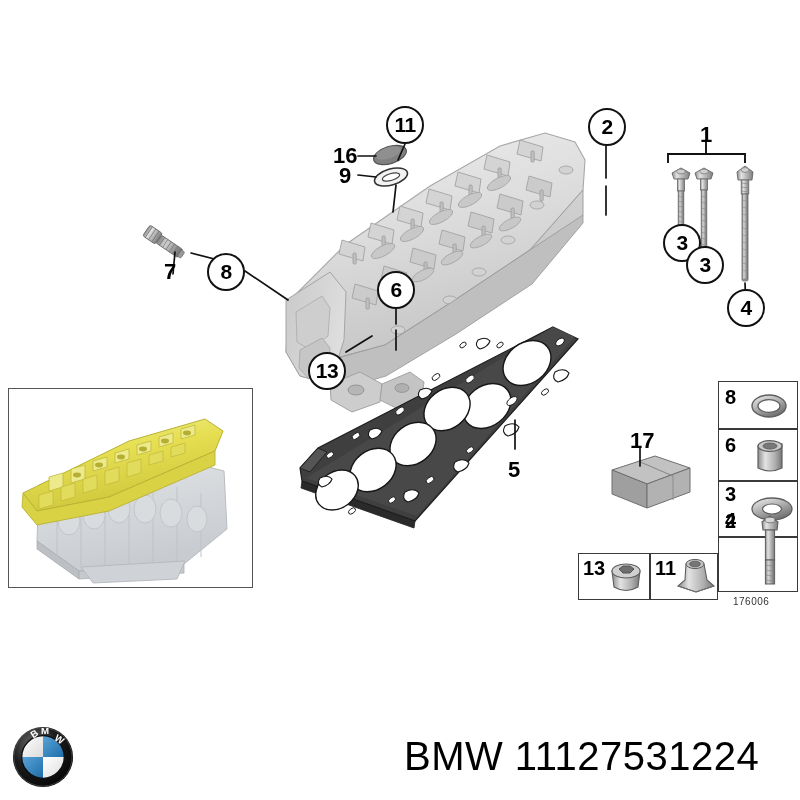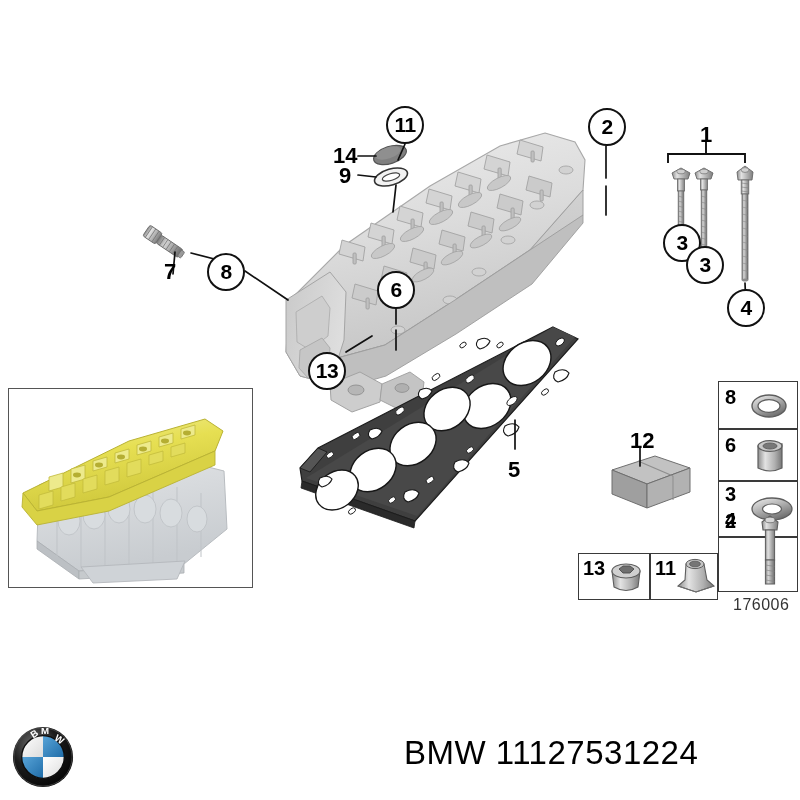--- a/index.html
+++ b/index.html
@@ -42,21 +42,21 @@
     box-sizing:border-box;
     z-index:30;
   }
   .legend-num{
     position:absolute;
     font-size:20px;font-weight:bold;color:#000;
     z-index:35;
   }
   .drawing-no{
     position:absolute;
-    font-size:16px;color:#333;letter-spacing:0.5px;
+    font-size:10px;color:#333;letter-spacing:0.5px;
     z-index:35;
   }
 
   
   .inset-frame{
     position:absolute;
     left:8px;top:388px;width:245px;height:200px;
     border:1.4px solid #555;
     background:#fff;
     box-sizing:border-box;
@@ -69,21 +69,21 @@
     position:absolute;
     left:0;top:718px;width:800px;height:82px;
     z-index:50;
   }
   .footer-logo{
     position:absolute;left:12px;top:8px;width:62px;height:62px;
   }
   .footer-text{
     position:absolute;
     left:404px;top:16px;
-    font-size:33px;
+    font-size:40px;
     color:#000;
     letter-spacing:0.5px;
     white-space:nowrap;
     font-family:"Liberation Sans", sans-serif;
   }
 </style>
 </head>
 <body>
 
 <div id="stage">
@@ -406,21 +406,21 @@
       <line x1="346" y1="352" x2="372" y2="336"></line>
 
       <line x1="515" y1="449" x2="515" y2="420"></line>
 
       <line x1="640" y1="447" x2="640" y2="466"></line>
     </g>
   </svg>
 
   <div class="callout" style="left:386px;top:106px;">11</div>
 
-  <div class="plainnum" style="left:333px;top:143px;">14</div>
+  <div class="plainnum" style="left:333px;top:143px;">16</div>
 
   <div class="plainnum" style="left:339px;top:163px;">9</div>
 
   <div class="callout" style="left:588px;top:108px;">2</div>
 
   <div class="plainnum" style="left:700px;top:122px;">1</div>
 
   <div class="callout" style="left:663px;top:224px;">3</div>
 
   <div class="callout" style="left:686px;top:246px;">3</div>
@@ -430,21 +430,21 @@
   <div class="plainnum" style="left:164px;top:259px;">7</div>
 
   <div class="callout" style="left:207px;top:253px;">8</div>
 
   <div class="callout" style="left:377px;top:271px;">6</div>
 
   <div class="callout" style="left:308px;top:352px;">13</div>
 
   <div class="plainnum" style="left:508px;top:457px;">5</div>
 
-  <div class="plainnum" style="left:630px;top:428px;">12</div>
+  <div class="plainnum" style="left:630px;top:428px;">17</div>
 
   <div class="inset-frame">
     <svg viewBox="0 0 245 200" width="245" height="200">
 
       <path d="M30 96 L120 58 L215 82 L218 140 L175 175 L70 182 L28 152 Z" fill="url(#gBlockGrey)" stroke="#b8bcc0" stroke-width="1"></path>
       <path d="M28 152 L70 182 L70 190 L28 160 Z" fill="#bcc0c4" stroke="#a9adb1" stroke-width="0.8"></path>
       <path d="M70 182 L175 175 L175 184 L70 190 Z" fill="#c6cacd" stroke="#a9adb1" stroke-width="0.8"></path>
 
       <g stroke="#bfc3c7" stroke-width="1" fill="none">
         <path d="M48 110 L48 168"></path>

